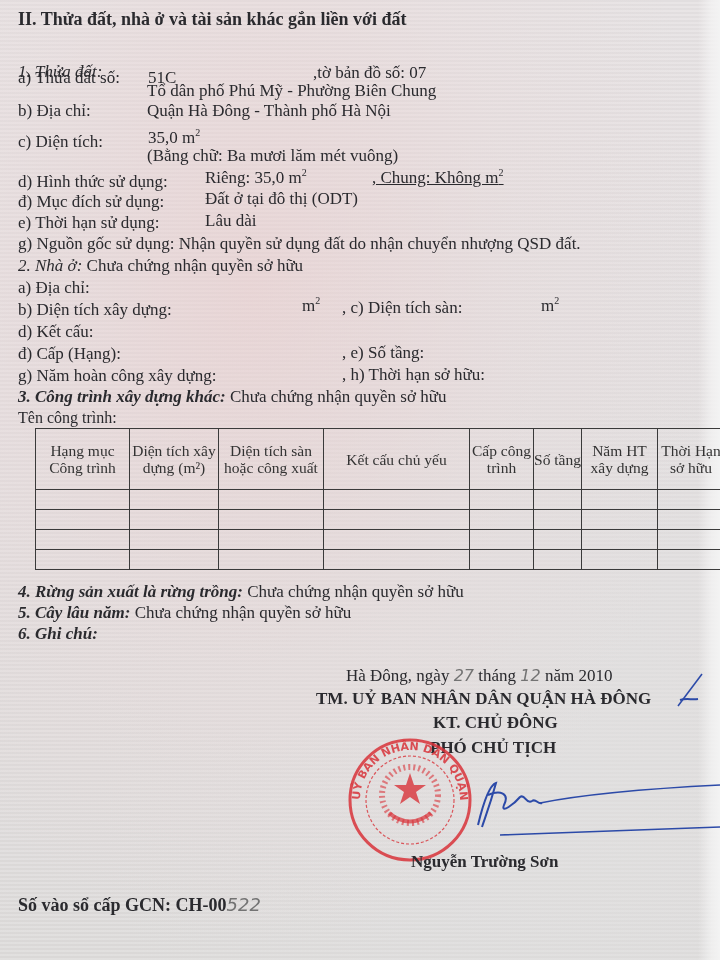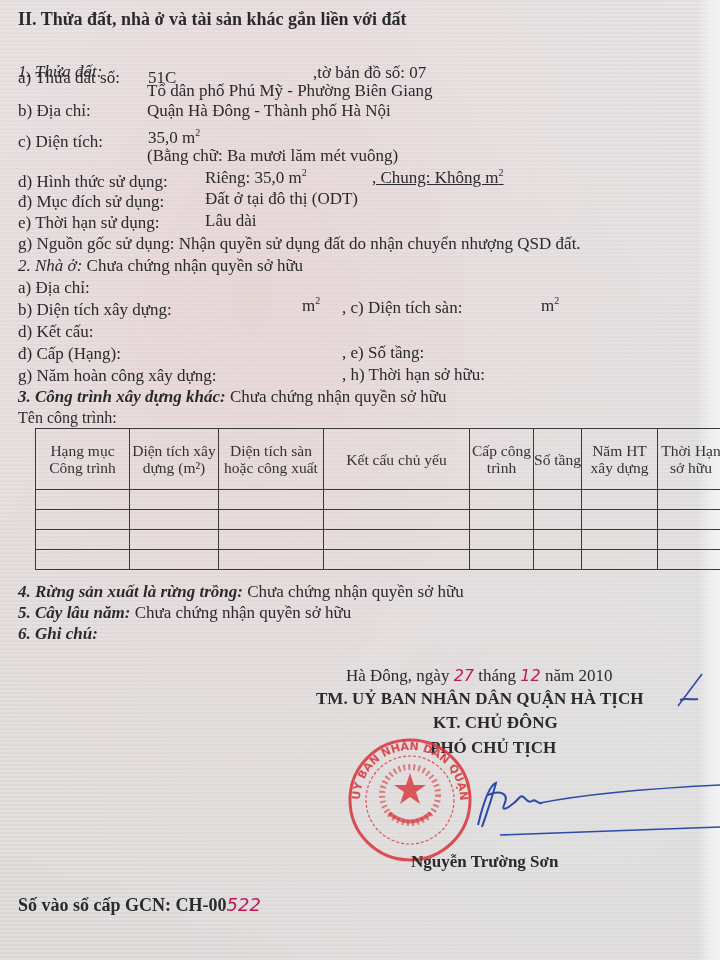--- a/index.html
+++ b/index.html
@@ -12,40 +12,40 @@
       radial-gradient(ellipse at 80% 75%, rgba(225,225,225,0.6) 0%, rgba(0,0,0,0) 60%),
       repeating-linear-gradient(0deg, rgba(255,255,255,0.10) 0px, rgba(255,255,255,0.10) 2px, rgba(0,0,0,0.02) 2px, rgba(0,0,0,0.02) 4px),
       linear-gradient(180deg, #e6e2e3 0%, #e4dfe0 40%, #dedcdb 100%);
   }
   .edge { position:absolute; right:0; top:0; width:22px; height:960px;
     background:linear-gradient(90deg, rgba(255,255,255,0) 0%, rgba(245,245,245,0.7) 60%, #f3f3f3 100%); }
   .b { font-weight:bold; }
   .i { font-style:italic; }
   .abs { position:absolute; white-space:nowrap; font-size:17px; line-height:20px; }
   sup { font-size:10px; vertical-align:7px; line-height:0; }
-  .hw { color:#be185d; font-family:"DejaVu Sans",sans-serif; font-style:italic; font-size:16px; }
+  .hw { color:#737373; font-family:"DejaVu Sans",sans-serif; font-style:italic; font-size:16px; }
   table.grid { position:absolute; left:5px; top:428px; width:689px; border-collapse:collapse; table-layout:fixed;margin-left:30px; }
   table.grid td, table.grid th { border:1.3px solid #3a3a3a; font-weight:normal; font-size:15.5px; line-height:17px; text-align:center; vertical-align:middle; padding:0; color:#333; }
   table.grid th { height:60px; }
   table.grid td { height:19px; }
   .stamp { position:absolute; left:345px; top:735px; width:130px; height:130px; }
   .sig { position:absolute; left:470px; top:775px; }
 </style>
 </head>
 <body>
 
 <div class="edge"></div>
 
 <div class="abs b" style="left:18px;top:9px;font-size:18px;">II. Thửa đất, nhà ở và tài sản khác gắn liền với đất</div>
 
 <div class="abs i" style="left:18px;top:50px;margin-top:12px;">1. Thửa đất:</div>
 <div class="abs" style="left:18px;top:68px;">a) Thửa đất số:</div>
 <div class="abs" style="left:148px;top:68px;">51C</div>
 <div class="abs" style="left:313px;top:63px;">,tờ bản đồ số: 07</div>
-<div class="abs" style="left:147px;top:81px;">Tổ dân phố Phú Mỹ - Phường Biên Giang</div>
+<div class="abs" style="left:147px;top:81px;">Tổ dân phố Phú Mỹ - Phường Biên Chung</div>
 <div class="abs" style="left:18px;top:101px;">b) Địa chỉ:</div>
 <div class="abs" style="left:147px;top:101px;">Quận Hà Đông - Thành phố Hà Nội</div>
 <div class="abs" style="left:18px;top:132px;">c) Diện tích:</div>
 <div class="abs" style="left:148px;top:128px;"><span>35,0 m</span><sup>2</sup></div>
 <div class="abs" style="left:147px;top:146px;">(Bằng chữ: Ba mươi lăm mét vuông)</div>
 <div class="abs" style="left:18px;top:172px;">d) Hình thức sử dụng:</div>
 <div class="abs" style="left:205px;top:168px;"><span>Riêng: 35,0 m</span><sup>2</sup></div>
 <div class="abs" style="left:372px;top:168px;text-decoration:underline;"><span>, Chung: Không m</span><sup>2</sup></div>
 <div class="abs" style="left:18px;top:192px;">đ) Mục đích sử dụng:</div>
 <div class="abs" style="left:205px;top:189px;">Đất ở tại đô thị (ODT)</div>
@@ -139,21 +139,21 @@
 <div class="abs" style="left:18px;top:603px;"><span class="i b">5. Cây lâu năm:</span><span> Chưa chứng nhận quyền sở hữu</span></div>
 <div class="abs i b" style="left:18px;top:624px;">6. Ghi chú:</div>
 
 <div class="abs" style="left:346px;top:666px;">
   <span>Hà Đông, ngày </span><span class="hw">27</span><span> tháng </span><span class="hw">12</span><span> năm 2010</span>
 </div>
 <svg class="abs" style="left:676px;top:670px;" width="30" height="40">
   <path d="M2 36 L26 4" stroke="#2c4aa8" stroke-width="1.5" fill="none"></path>
   <path d="M4 30 C10 28 16 30 22 29" stroke="#2c4aa8" stroke-width="2" fill="none"></path>
 </svg>
-<div class="abs b" style="left:316px;top:689px;">TM. UỶ BAN NHÂN DÂN QUẬN HÀ TỊCH</div>
+<div class="abs b" style="left:316px;top:689px;">TM. UỶ BAN NHÂN DÂN QUẬN HÀ ĐÔNG</div>
 <div class="abs b" style="left:433px;top:713px;">KT. CHỦ ĐÔNG</div>
 <div class="abs b" style="left:430px;top:738px;">PHÓ CHỦ TỊCH</div>
 
 <svg class="stamp" viewBox="0 0 130 130">
   <circle cx="65" cy="65" r="60" fill="none" stroke="#d8333a" stroke-width="3" opacity="0.85"></circle>
   <circle cx="65" cy="65" r="44" fill="none" stroke="#d8333a" stroke-width="1.2" stroke-dasharray="3 2" opacity="0.8"></circle>
   <circle cx="65" cy="60" r="28" fill="none" stroke="#d8333a" stroke-width="6" stroke-dasharray="2 3" opacity="0.6"></circle>
   <polygon points="65,38 69,50 81,50 71,57 75,69 65,62 55,69 59,57 49,50 61,50" fill="#d8333a" opacity="0.8"></polygon>
   <path d="M44 78 Q65 95 86 78" stroke="#d8333a" stroke-width="4" fill="none" opacity="0.7"></path>
   <defs>

